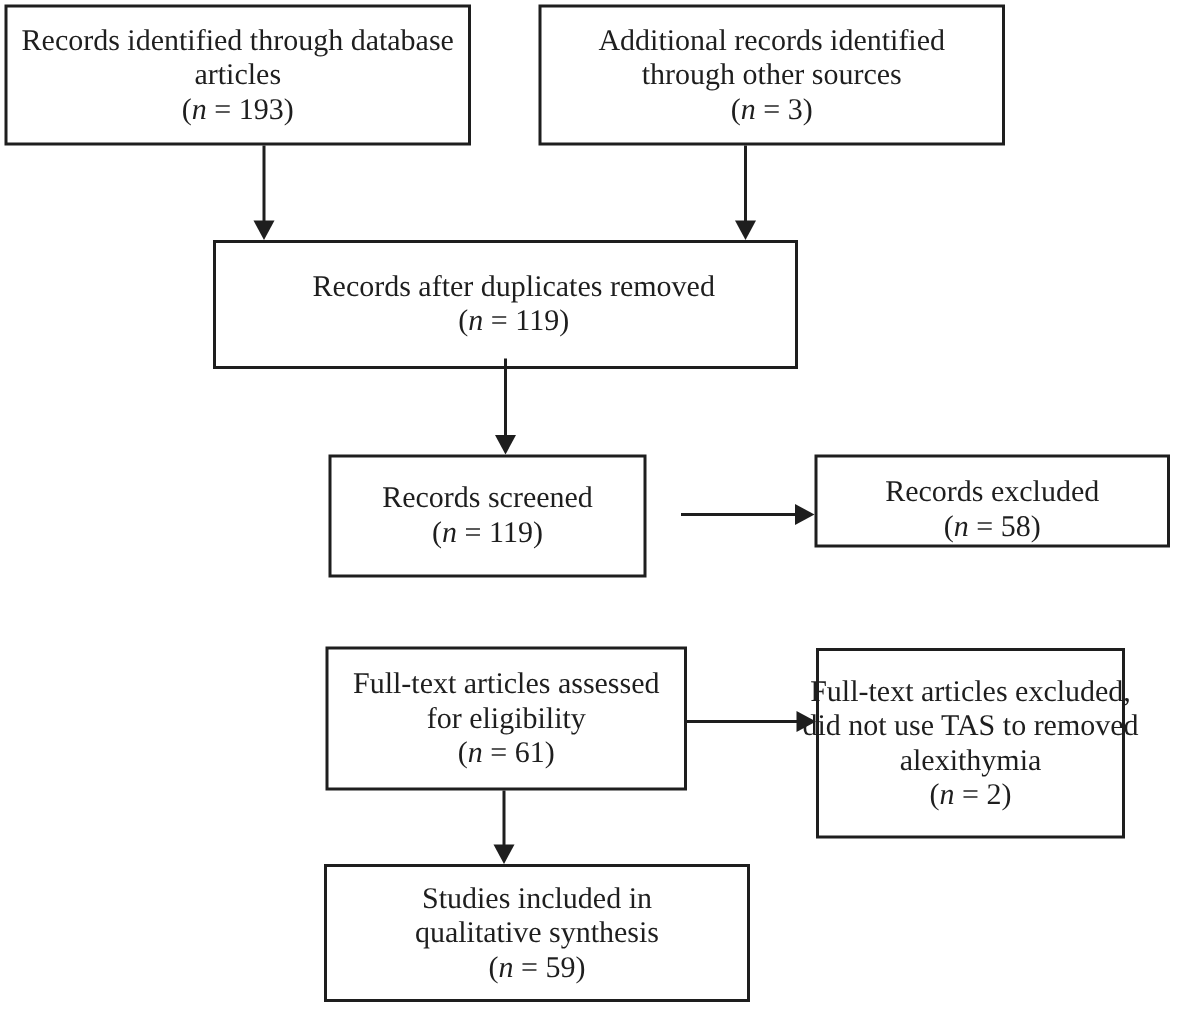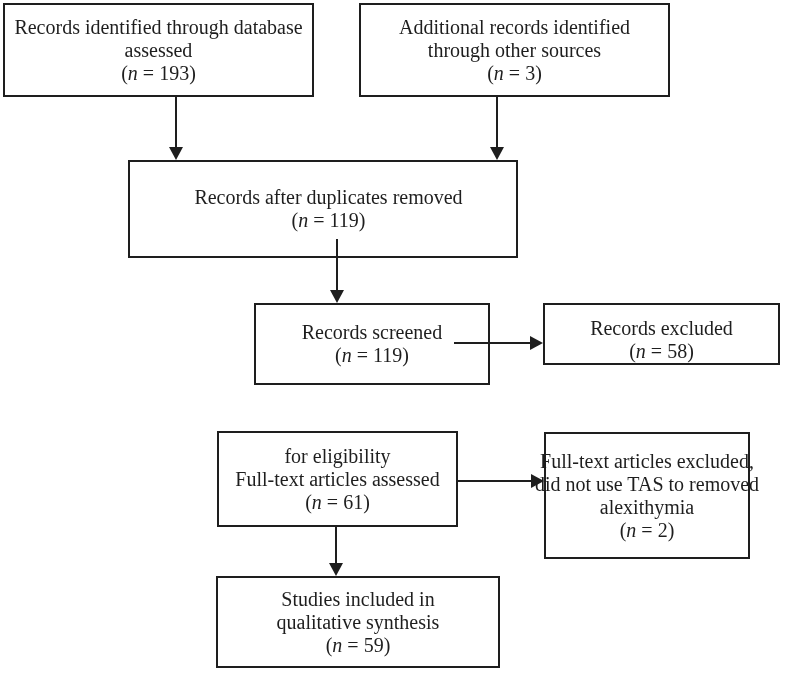--- a/index.html
+++ b/index.html
@@ -34,22 +34,22 @@
   }
   .ah-right{
     position:absolute;width:0;height:0;
     border-top:7px solid transparent;
     border-bottom:7px solid transparent;
     border-left:13px solid #1e1e1e;
   }
   
   #b-identified {left:3px;  top:3px;  width:311px;height:94px;}
   #b-additional {left:359px;top:3px;  width:311px;height:94px;font-family:Liberation Serif, serif;}
-  #b-duplicates {left:128px;top:160px;width:390px;height:98px;padding-left:11px;}
-  #b-screened   {left:219px;top:303px;width:236px;height:82px;margin-left:35px;}
+  #b-duplicates {left:142px;top:160px;width:390px;height:86px;padding-left:11px;}
+  #b-screened   {left:219px;top:303px;width:212px;height:82px;}
   #b-excluded   {left:543px;top:303px;width:237px;height:62px;justify-content:flex-end;}
   #b-fulltext   {left:217px;top:431px;width:241px;height:96px;}
   #b-ftexcluded {left:544px;top:432px;width:206px;height:127px;}
   #b-included   {left:216px;top:576px;width:284px;height:92px;}
   
   #a1-ln{left:175px;top:97px; width:2px; height:51px;}
   #a1-hd{left:169px;top:147px;}
   #a2-ln{left:496px;top:97px; width:2px; height:51px;}
   #a2-hd{left:490px;top:147px;}
   #a3-ln{left:336px;top:239px;width:2px; height:52px;}
@@ -61,21 +61,21 @@
   #a6-ln{left:335px;top:527px;width:2px; height:37px;}
   #a6-hd{left:329px;top:563px;}
 </style>
 </head>
 <body>
 
 <div id="figure">
 
   <div class="box" id="b-identified">
     <div class="bl">Records identified through database</div>
-    <div class="bl">assessed</div>
+    <div class="bl">articles</div>
     <div class="bl cnt">(<i>n</i> = 193)</div>
   </div>
 
   <div class="box" id="b-additional">
     <div class="bl">Additional records identified</div>
     <div class="bl">through other sources</div>
     <div class="bl cnt">(<i>n</i> = 3)</div>
   </div>
 
   <div class="box" id="b-duplicates">
@@ -87,22 +87,22 @@
     <div class="bl">Records screened</div>
     <div class="bl cnt">(<i>n</i> = 119)</div>
   </div>
 
   <div class="box" id="b-excluded">
     <div class="bl">Records excluded</div>
     <div class="bl cnt">(<i>n</i> = 58)</div>
   </div>
 
   <div class="box" id="b-fulltext">
+    <div class="bl">Full-text articles assessed</div>
     <div class="bl">for eligibility</div>
-    <div class="bl">Full-text articles assessed</div>
     <div class="bl cnt">(<i>n</i> = 61)</div>
   </div>
 
   <div class="box" id="b-ftexcluded">
     <div class="bl">Full-text articles excluded,</div>
     <div class="bl">did not use TAS to removed</div>
     <div class="bl">alexithymia</div>
     <div class="bl cnt">(<i>n</i> = 2)</div>
   </div>
 

